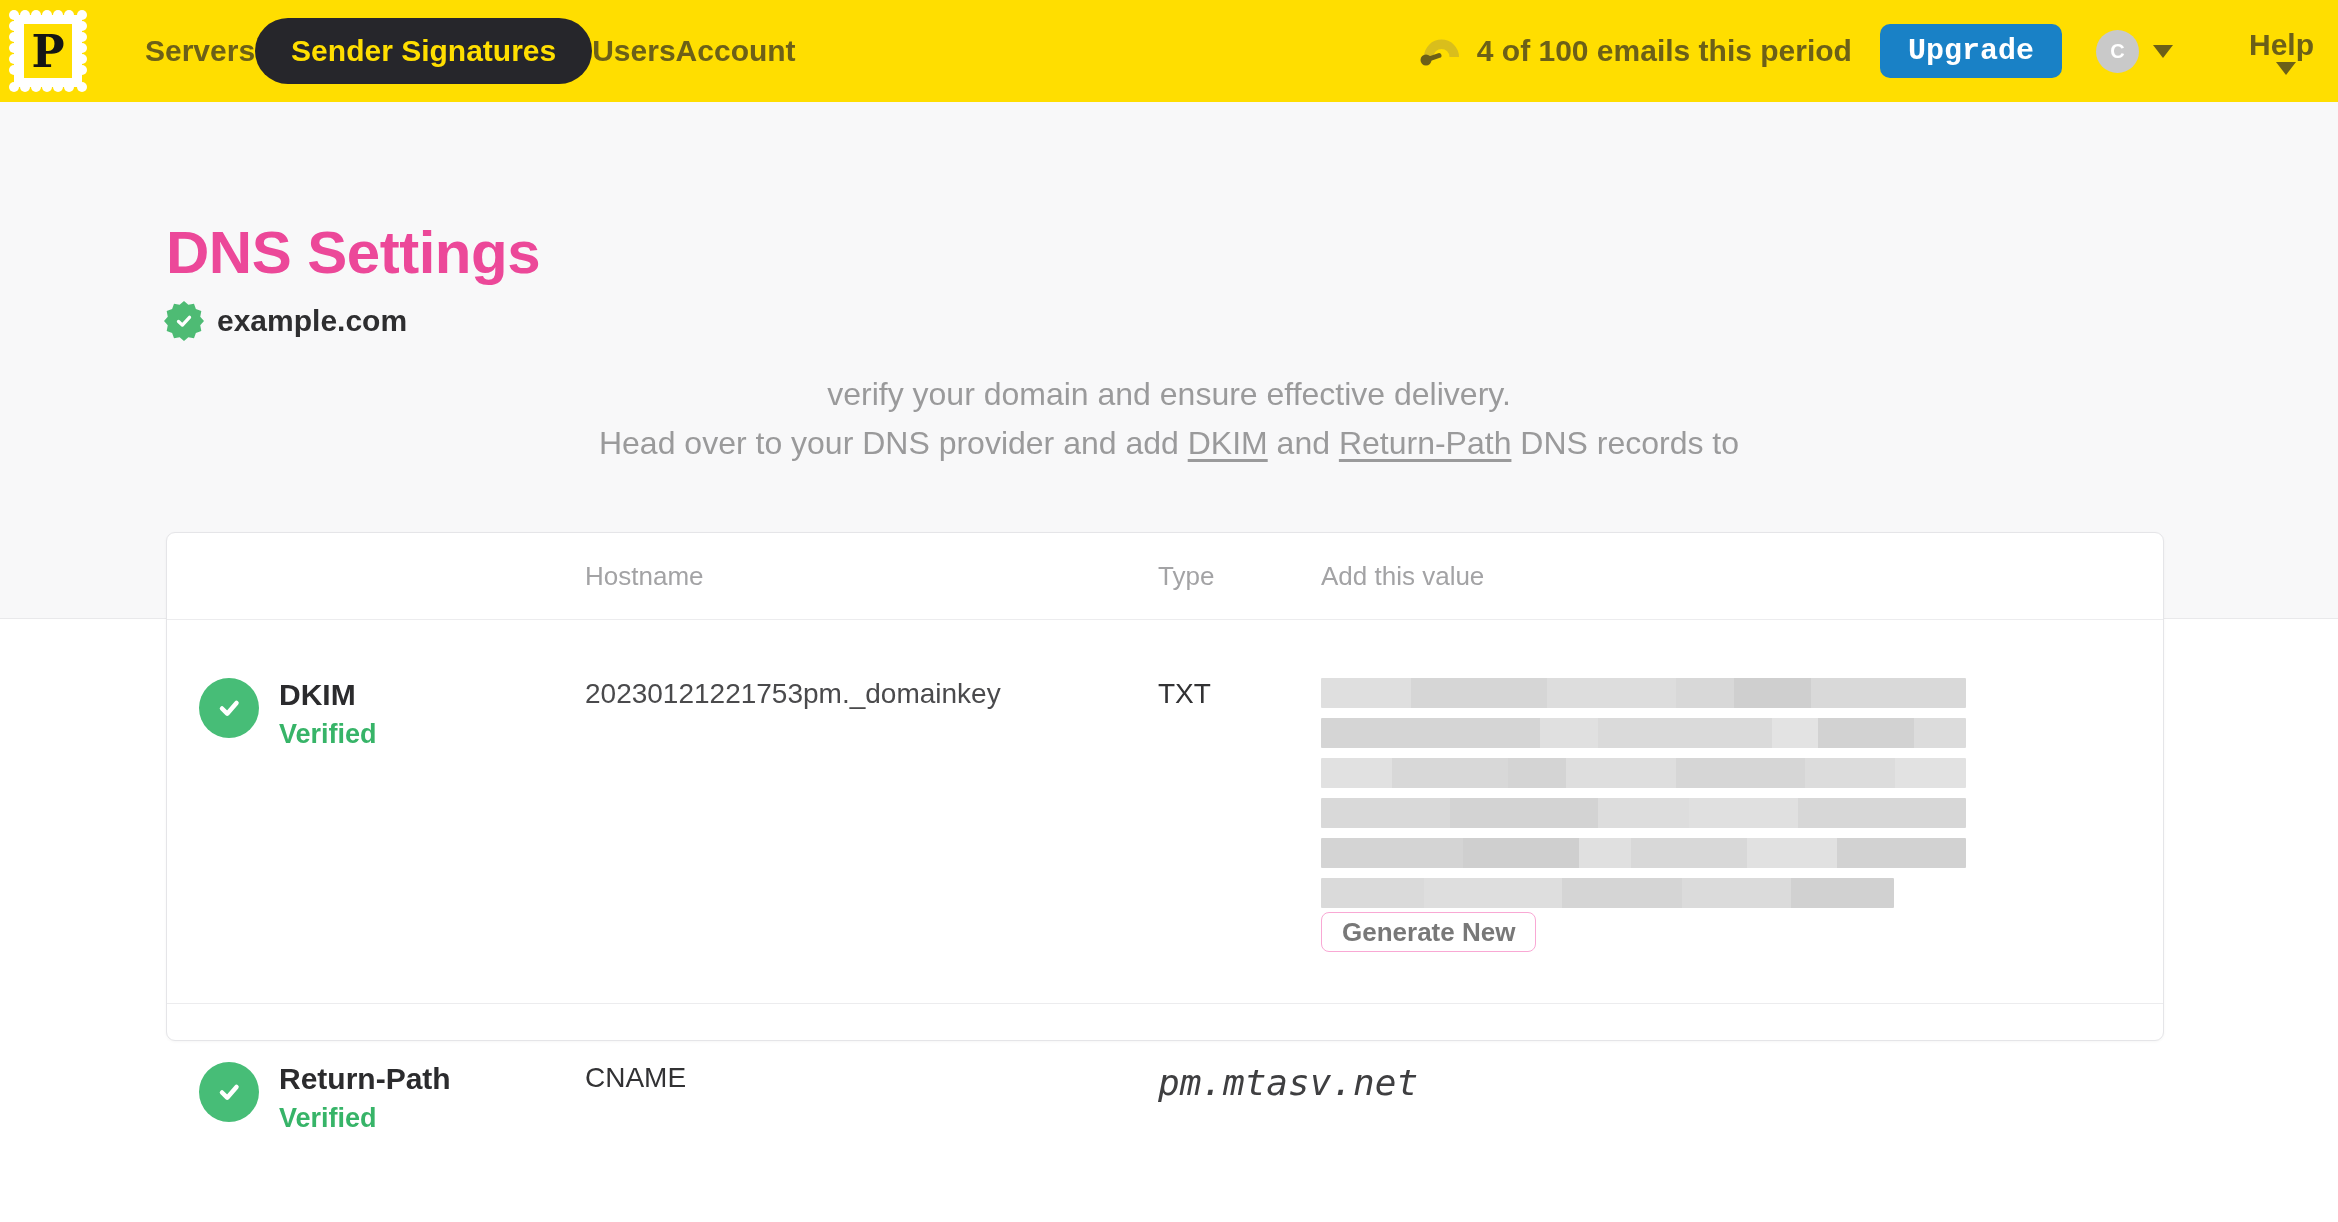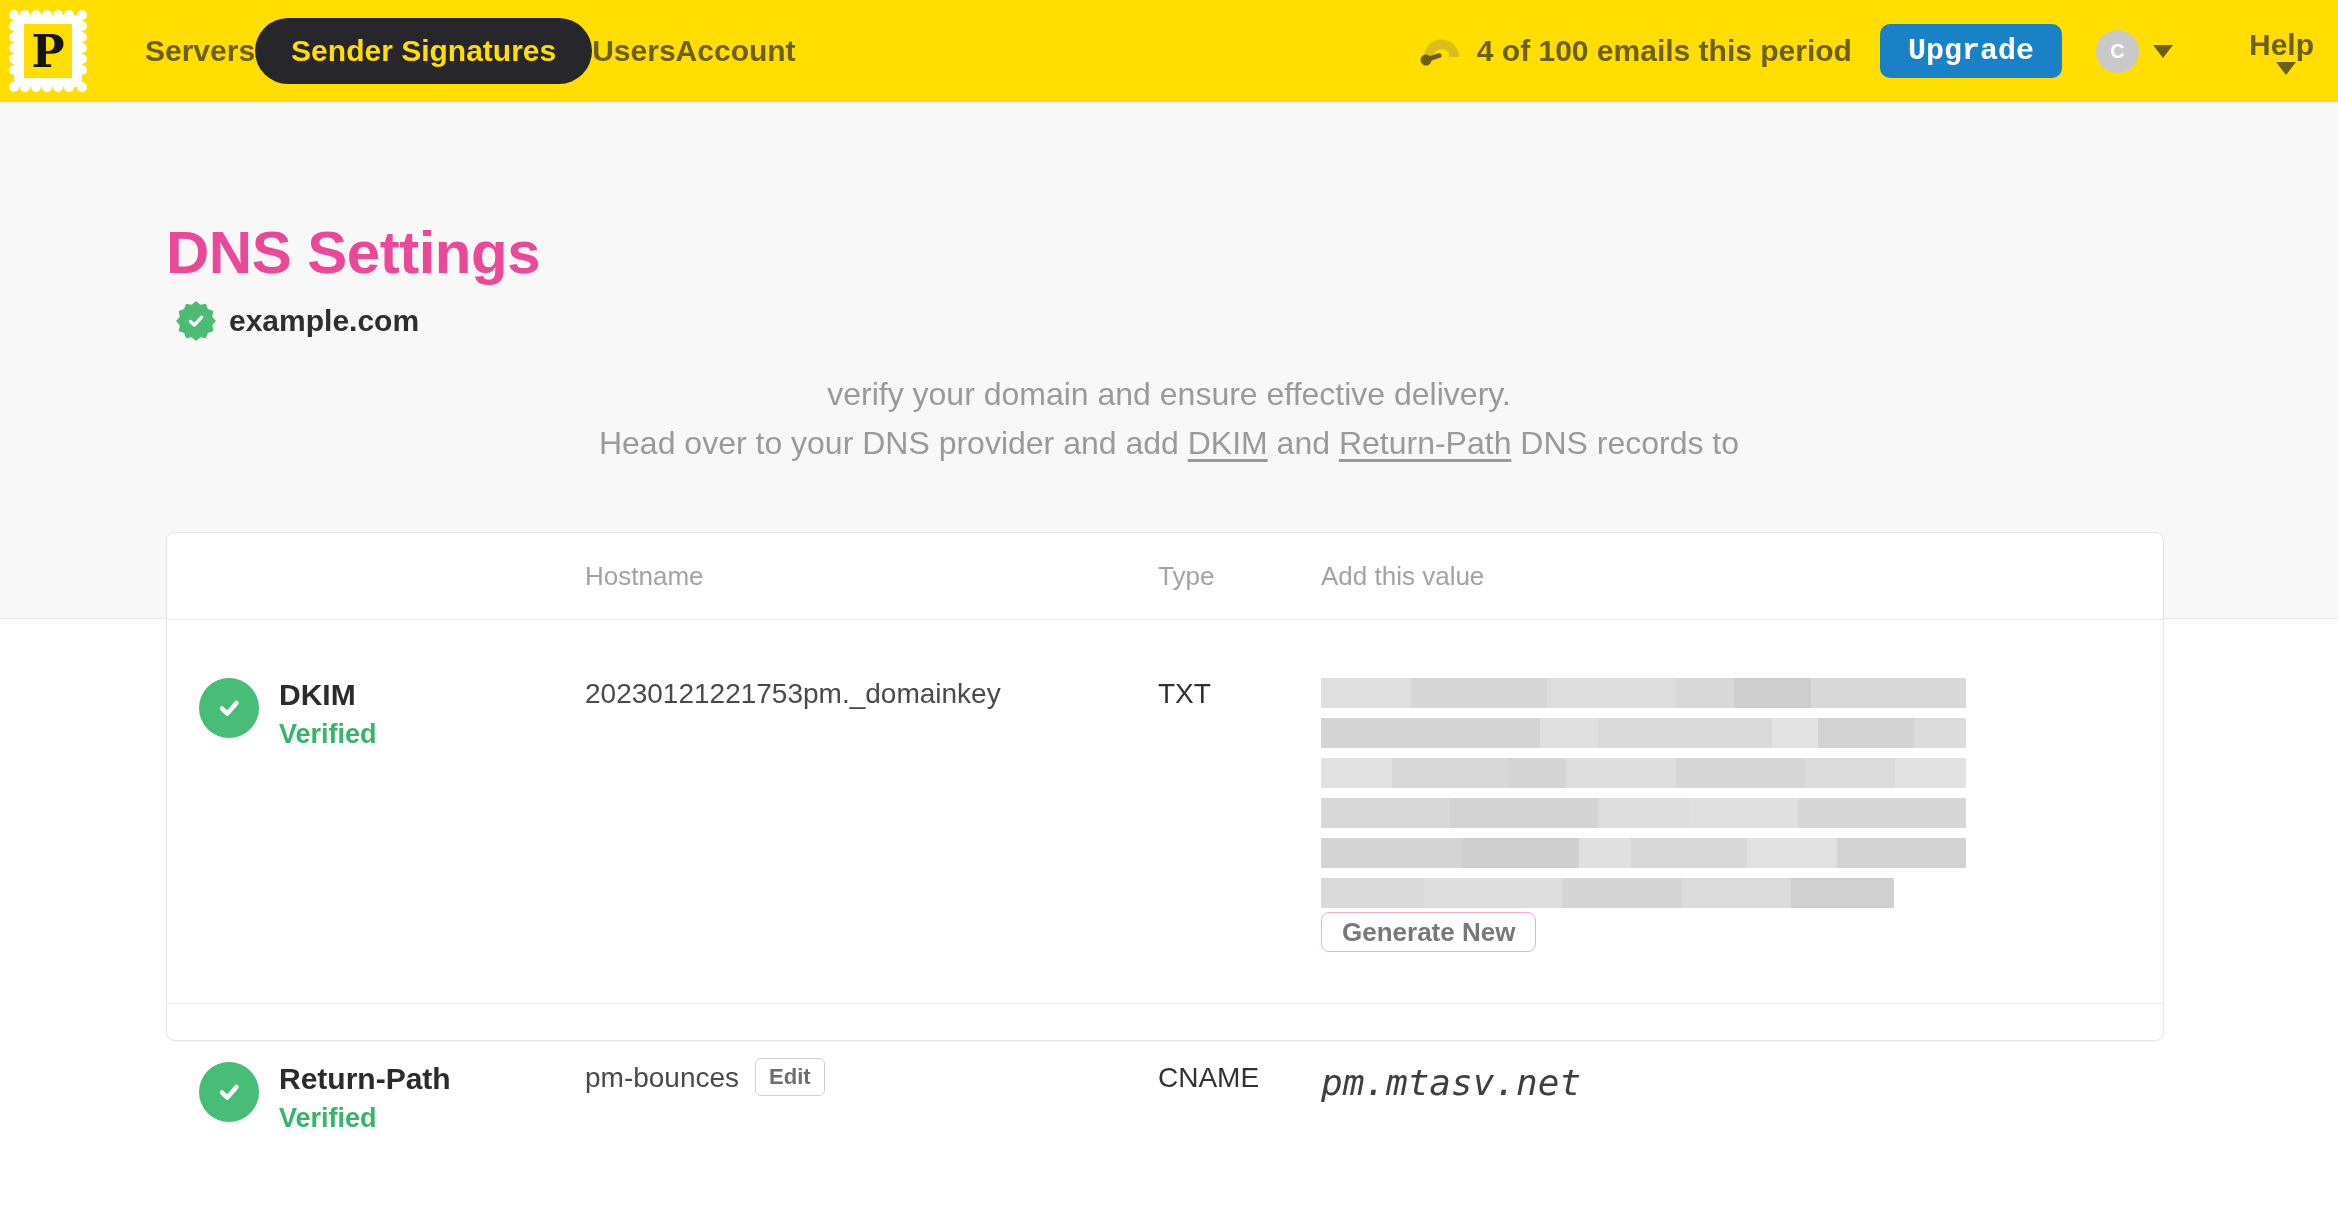--- a/index.html
+++ b/index.html
@@ -54,21 +54,21 @@
   
   .hero {
     position:absolute; top:102px; left:0; width:2338px; height:517px;
     background:#F8F8F9; border-bottom:1px solid #E9E9EB;
   }
   .page-title {
     position:absolute; left:166px; top:218px;
     font-size:60px; font-weight:800; color:#ec4899; letter-spacing:-0.5px;
   }
   .domain-row {
-    position:absolute; left:176px; top:301px;
+    position:absolute; left:164px; top:301px;
     display:flex; align-items:center; gap:13px;
   }
   .seal {
     width:40px; height:40px; background:#4EBB74; position:relative;
     clip-path:polygon(100% 50%,90.6% 60.9%,93.3% 75%,79.7% 79.7%,75% 93.3%,60.9% 90.6%,
       50% 100%,39.1% 90.6%,25% 93.3%,20.3% 79.7%,6.7% 75%,9.4% 60.9%,0% 50%,
       9.4% 39.1%,6.7% 25%,20.3% 20.3%,25% 6.7%,39.1% 9.4%,50% 0%,60.9% 9.4%,
       75% 6.7%,79.7% 20.3%,93.3% 25%,90.6% 39.1%);
     display:flex; align-items:center; justify-content:center;
   }
@@ -246,21 +246,17 @@
       <div class="status-circle">
         <svg width="32" height="32" viewBox="0 0 32 32">
             <path d="M9 16.5 L14.2 21.7 L23.5 11" stroke="#ffffff" stroke-width="4.5" fill="none" stroke-linecap="round" stroke-linejoin="round"></path>
           </svg>
       </div>
     </div>
     <div>
       <div class="rec-name">Return-Path</div>
       <div class="rec-status">Verified</div>
     </div>
-    <div class="hostname-cell">
-      <span>pm-bounces</span>
-      <button class="edit-btn">Edit</button>
-    </div>
     <div class="type-cell">CNAME</div>
     <div class="value-cell mono-value">pm.mtasv.net</div>
   </div>
 
 </div>
 
 </body></html>

